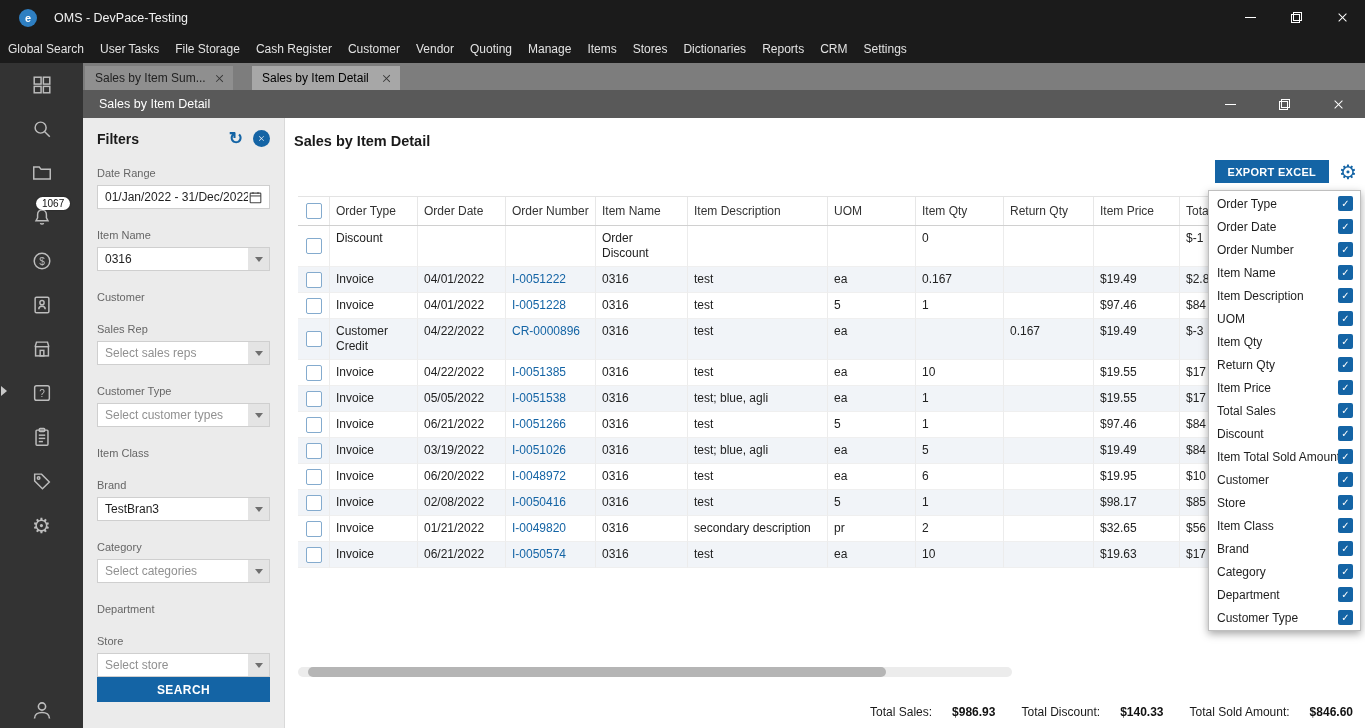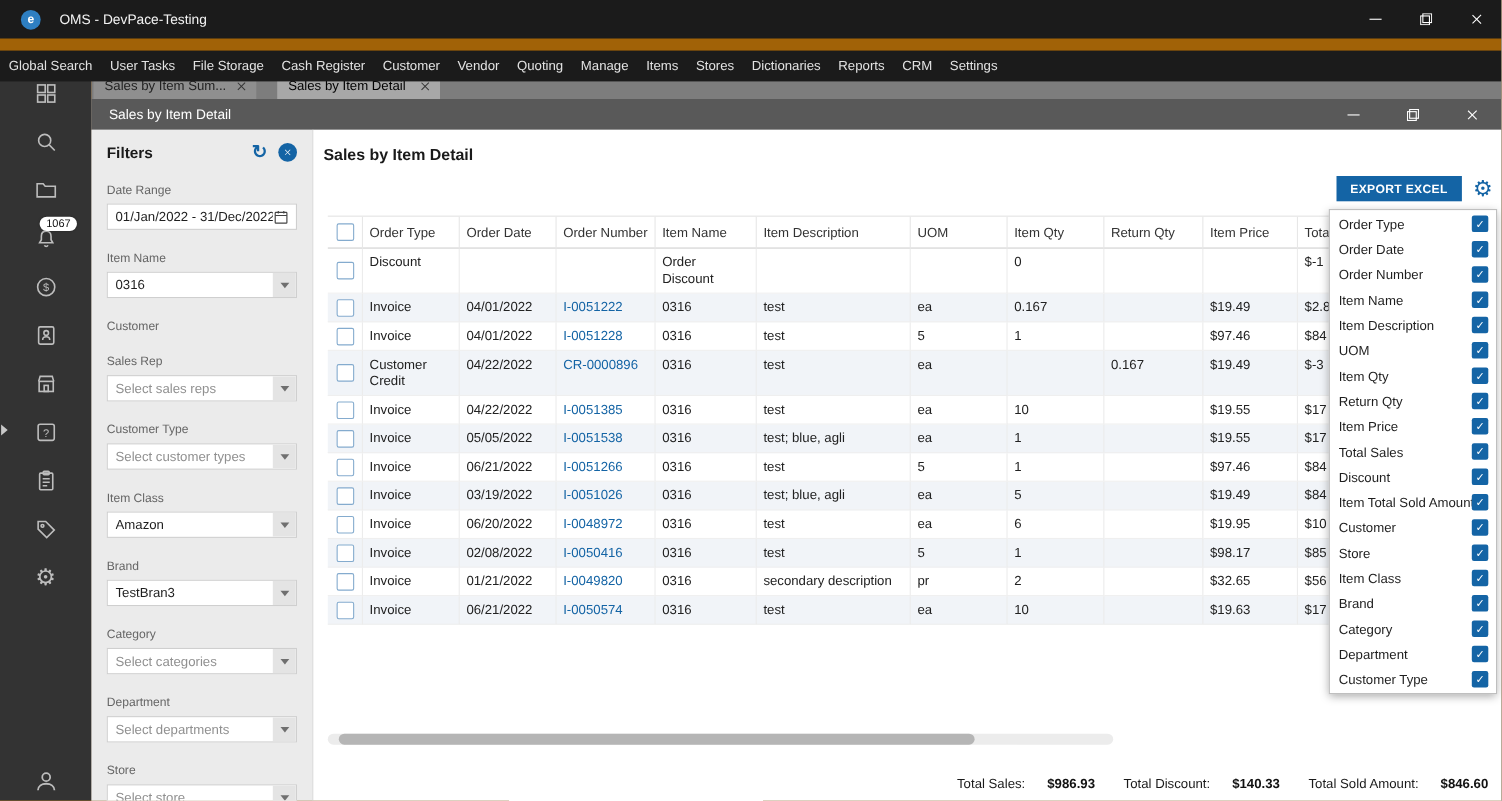--- a/index.html
+++ b/index.html
@@ -13,21 +13,21 @@
   .app-title{margin-left:17px;font-size:12.5px}
   .win-controls{margin-left:auto;display:flex;height:100%}
   .win-btn{width:46px;height:100%;display:flex;align-items:center;justify-content:center;color:#fff}
   .glyph-min{width:11px;height:1px;background:currentColor}
   .glyph-restore rect{fill:none;stroke:currentColor;stroke-width:1}
   .x-icon{position:relative;width:11px;height:11px}
   .x-icon::before,.x-icon::after{content:"";position:absolute;left:5px;top:0;width:1.2px;height:11px;background:currentColor}
   .x-icon::before{transform:rotate(45deg)}.x-icon::after{transform:rotate(-45deg)}
 
   
-  .menubar{position:absolute;left:0;top:46px;width:100%;height:28px;background:#1b1b1b;display:flex;align-items:center;z-index:5}
+  .menubar{position:absolute;left:0;top:35px;width:100%;height:28px;background:#1b1b1b;display:flex;align-items:center;z-index:5}
   .menu-item{color:#e2e2e2;padding:0 8px;line-height:28px;white-space:nowrap}
 
   
   .sidebar{position:absolute;left:0;top:63px;width:83px;height:665px;background:#333;z-index:4}
   .side-icon{height:44px;display:flex;align-items:center;justify-content:center}
   .side-icon svg{stroke:#bdbdbd;fill:none;stroke-width:1.6}
   .gear-glyph::after{content:"\2699"}
   .gear-glyph{color:#bdbdbd;font-size:21px;line-height:1}
   .badge{position:absolute;left:36px;top:134px;background:#fff;color:#111;font-size:10px;border-radius:8px;padding:1px 6px;z-index:3;box-shadow:0 0 2px rgba(0,0,0,.4)}
   .flyout-arrow{position:absolute;left:1px;top:323px;width:0;height:0;border-top:5px solid transparent;border-bottom:5px solid transparent;border-left:6px solid #c9c9c9}
@@ -307,25 +307,20 @@
               <div class="flabel">Customer Type</div>
               <div class="fbox dd">
                 <span class="fval muted">Select customer types</span>
 
                 <span class="dd-arrow"></span>
               </div>
             </div>
 
             <div class="ffield">
               <div class="flabel">Item Class</div>
-              <div class="fbox dd">
-                <span class="fval">Amazon</span>
-
-                <span class="dd-arrow"></span>
-              </div>
             </div>
 
             <div class="ffield">
               <div class="flabel">Brand</div>
               <div class="fbox dd">
                 <span class="fval">TestBran3</span>
 
                 <span class="dd-arrow"></span>
               </div>
             </div>
@@ -334,25 +329,20 @@
               <div class="flabel">Category</div>
               <div class="fbox dd">
                 <span class="fval muted">Select categories</span>
 
                 <span class="dd-arrow"></span>
               </div>
             </div>
 
             <div class="ffield">
               <div class="flabel">Department</div>
-              <div class="fbox dd">
-                <span class="fval muted">Select departments</span>
-
-                <span class="dd-arrow"></span>
-              </div>
             </div>
 
             <div class="ffield">
               <div class="flabel">Store</div>
               <div class="fbox dd">
                 <span class="fval muted">Select store</span>
 
                 <span class="dd-arrow"></span>
               </div>
             </div>

